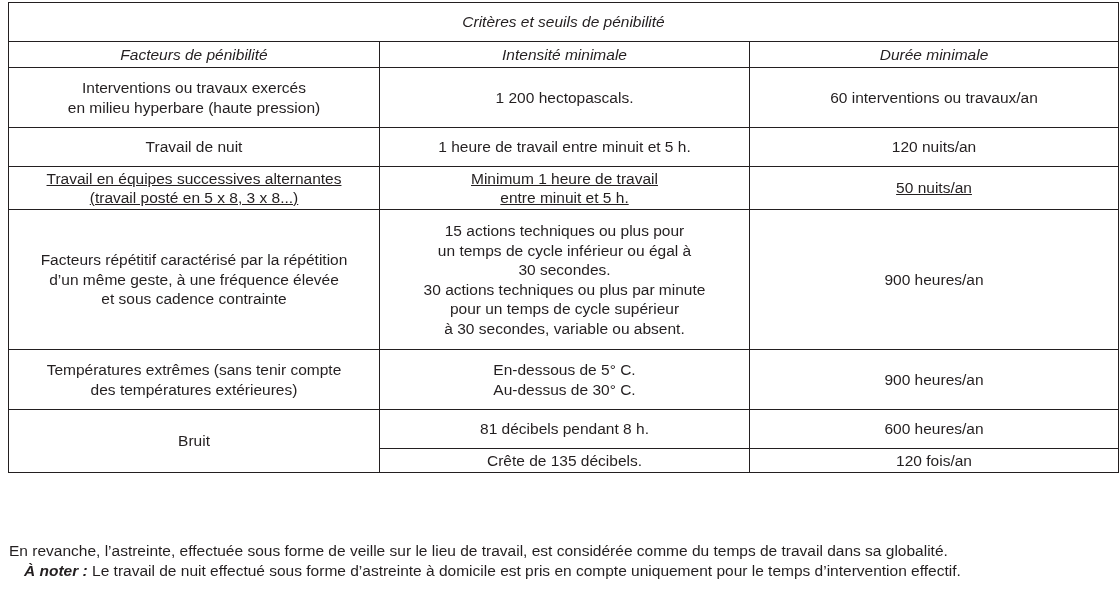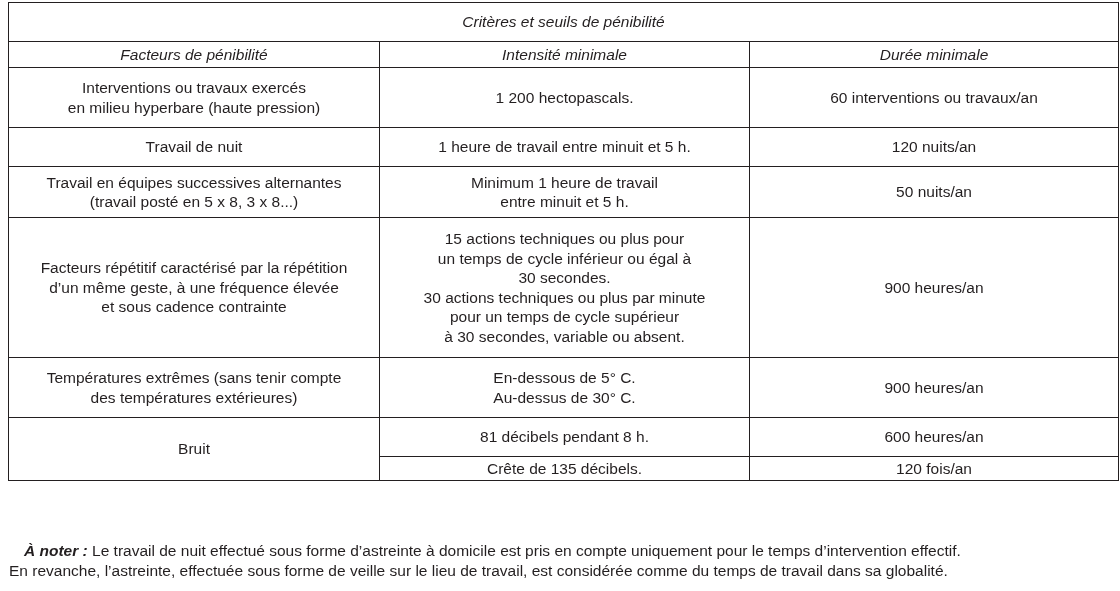--- a/index.html
+++ b/index.html
@@ -23,21 +23,21 @@
     font-weight: normal;
   }
   table.crit th { font-style: italic; }
   col.c1 { width: 371px; }
   col.c2 { width: 370px; }
   col.c3 { width: 369px; }
   tr.r-title { height: 39px; }
   tr.r-head { height: 26px; }
   tr.r1 { height: 60px; }
   tr.r2 { height: 39px; }
-  tr.r3 { height: 51px; }
+  tr.r3 { height: 43px; text-decoration: underline; }
   tr.r4 { height: 140px; }
   tr.r5 { height: 60px; margin-left: 36px; }
   tr.r6a { height: 39px; }
   tr.r6b { height: 24px; }
   .multiline { white-space: pre-line; }
   .note {
     position: absolute; left: 9px; top: 541px; width: 1108px;
     font-size: 15.5px; line-height: 20px; color: #231f20;
   }
   .note .lead { font-weight: bold; font-style: italic; }
@@ -104,15 +104,15 @@
     <td>600 heures/an</td>
   </tr>
   <tr class="r6b">
     <td>Crête de 135 décibels.</td>
     <td>120 fois/an</td>
   </tr>
 </tbody>
   </table>
 
 <div class="note">
+  <div>En revanche, l’astreinte, effectuée sous forme de veille sur le lieu de travail, est considérée comme du temps de travail dans sa globalité.</div>
   <div><span class="indent"></span><span class="lead">À noter :</span><span> Le travail de nuit effectué sous forme d’astreinte à domicile est pris en compte uniquement pour le temps d’intervention effectif.</span></div>
-  <div>En revanche, l’astreinte, effectuée sous forme de veille sur le lieu de travail, est considérée comme du temps de travail dans sa globalité.</div>
 </div>
 
 </body></html>

